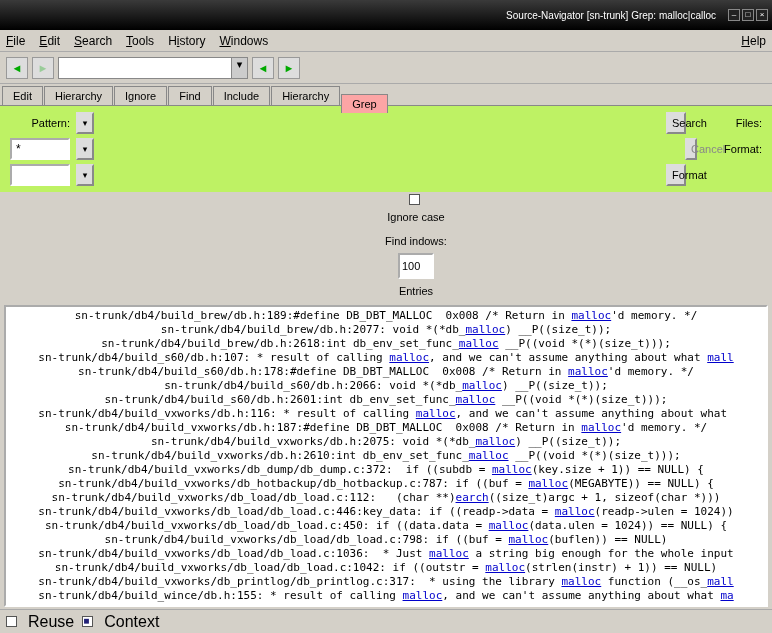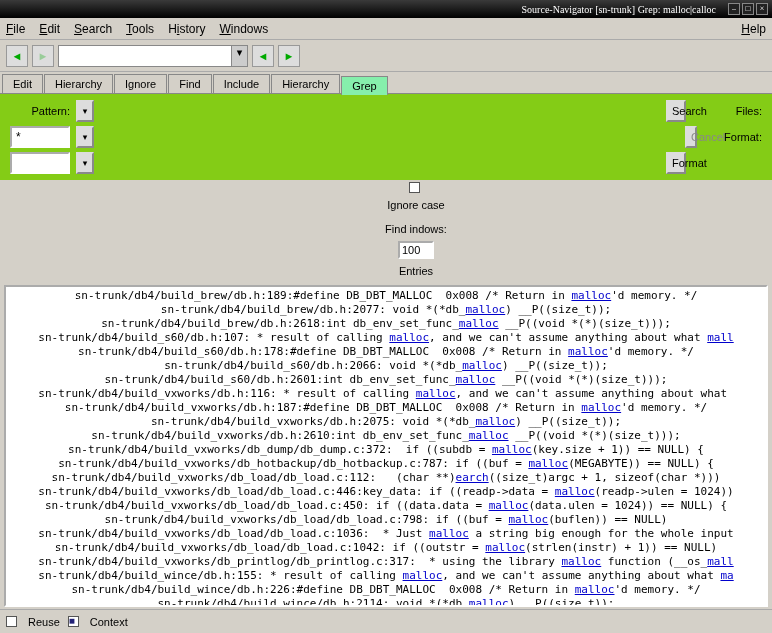--- a/index.html
+++ b/index.html
@@ -1,44 +1,44 @@
 <!DOCTYPE html>
 <html><head>
 <meta charset="utf-8">
 <style>
 * { box-sizing: border-box; margin: 0; padding: 0; }
 body { font-family: sans-serif; font-size: 11px; background: #d4d0c8; width: 772px; height: 633px; overflow: hidden; display: flex; flex-direction: column; }
-.titlebar { background: linear-gradient(180deg,#3a3a3a,#000); color: #fff; height: 18px; display: flex; align-items: center; padding: 0 4px; font-size: 10px; font-family: Liberation Serif, serif; }
+.titlebar { background: linear-gradient(180deg,#3a3a3a,#000); color: #fff; height: 30px; display: flex; align-items: center; padding: 0 4px; font-size: 10px; }
 .titlebar .spacer { flex: 1; }
 .titlebar .title { margin-right: 10px; }
 .titlebar .wbtn { width: 12px; height: 12px; border: 1px solid #888; margin-left: 2px; background: #222; text-align: center; line-height: 10px; font-size: 8px; }
 .menubar { background: #d4d0c8; border-bottom: 1px solid #aaa; height: 22px; display: flex; align-items: center; padding: 0 6px; gap: 14px; font-size: 12px; }
 .menubar .menu { cursor: default; }
 .menubar .menu u { text-decoration: underline; }
 .menubar .flex { flex: 1; }
 .toolbar { background: #d4d0c8; height: 32px; display: flex; align-items: center; padding: 2px 6px; gap: 4px; border-bottom: 1px solid #aaa; }
 .tbtn { width: 22px; height: 22px; border: 1px solid #999; background: #ddd; display: inline-flex; align-items: center; justify-content: center; }
 .combo { height: 22px; border: 1px solid #888; background: #fff; flex: 0 0 190px; display: flex; align-items: center; }
 .combo .drop { width: 16px; height: 100%; background: #ccc; border-left: 1px solid #888; text-align: center; }
 .nav { width: 22px; height: 22px; border: 1px solid #999; background: #ddd; display: inline-flex; align-items: center; justify-content: center; color: #0a0; font-weight: bold; }
 .tabs { display: flex; padding: 2px 2px 0 2px; background: #d4d0c8; border-bottom: 1px solid #888; }
 .tab { padding: 3px 10px; border: 1px solid #888; border-bottom: none; background: #d4d0c8; margin-right: 1px; font-size: 11px; cursor: default; }
-.tab.active { background: #86efac; position: relative; top: 2px; }
-.formarea { padding: 6px 10px; display: grid; grid-template-columns: 60px 1fr 20px 70px; gap: 4px 6px; align-items: center; background: #84cc16; }
+.tab.active { background: #fca5a5; position: relative; top: 8px; }
+.formarea { padding: 6px 10px; display: grid; grid-template-columns: 60px 1fr 20px 70px; gap: 4px 6px; align-items: center; background: #bef264; }
 .formarea label { text-align: right; font-size: 11px; }
 .txtinput { height: 22px; border: 2px inset #fff; background: #fff; padding: 0 4px; font-size: 12px; }
 .dropbtn { width: 18px; height: 22px; border: 2px outset #ddd; background: #ddd; text-align: center; font-size: 9px; }
 .sidebtn { height: 22px; border: 2px outset #ddd; background: #ddd; font-size: 11px; padding: 0 4px; text-align: center; }
 .sidebtn.disabled { color: #888; margin-left: 19px; }
 .optrow { display: flex; align-items: center; gap: 6px; padding: 2px 10px 6px 70px; font-size: 11px; flex-direction: column; }
 .optrow .gap { width: 40px; }
-.numinput { width: 36px; height: 18px; border: 2px inset #fff; background: #fff; text-align: left; padding: 0 2px; font-size: 11px; }
+.numinput { width: 36px; height: 26px; border: 2px inset #fff; background: #fff; text-align: left; padding: 0 2px; font-size: 11px; }
 .results { flex: 1; margin: 2px 4px; border: 2px inset #fff; background: #fff; overflow: auto; padding: 2px 4px; font-family: monospace; font-size: 11px; line-height: 14px; white-space: pre; color: #000; text-align: center; }
 .results .hl { color: #00c; text-decoration: underline; }
-.bottom { height: 24px; display: flex; align-items: center; padding: 2px 6px; gap: 8px; border-top: 1px solid #aaa; font-size: 11px; }
+.bottom { height: 24px; display: flex; align-items: center; padding: 2px 6px; gap: 8px; border-top: 1px solid #aaa; font-size: 16px; }
 .chk { width: 11px; height: 11px; border: 1px solid #555; background: #fff; display: inline-block; vertical-align: middle; margin-right: 3px; position: relative; }
 .chk.checked::after { content: "■"; position: absolute; top: -2px; left: 0; font-size: 10px; color: #227; }
 </style>
 </head>
 <body>
 
 <div class="titlebar">
   <span class="spacer"></span>
   <span class="title">Source-Navigator [sn-trunk] Grep: malloc|calloc</span>
   <span class="wbtn">–</span>

